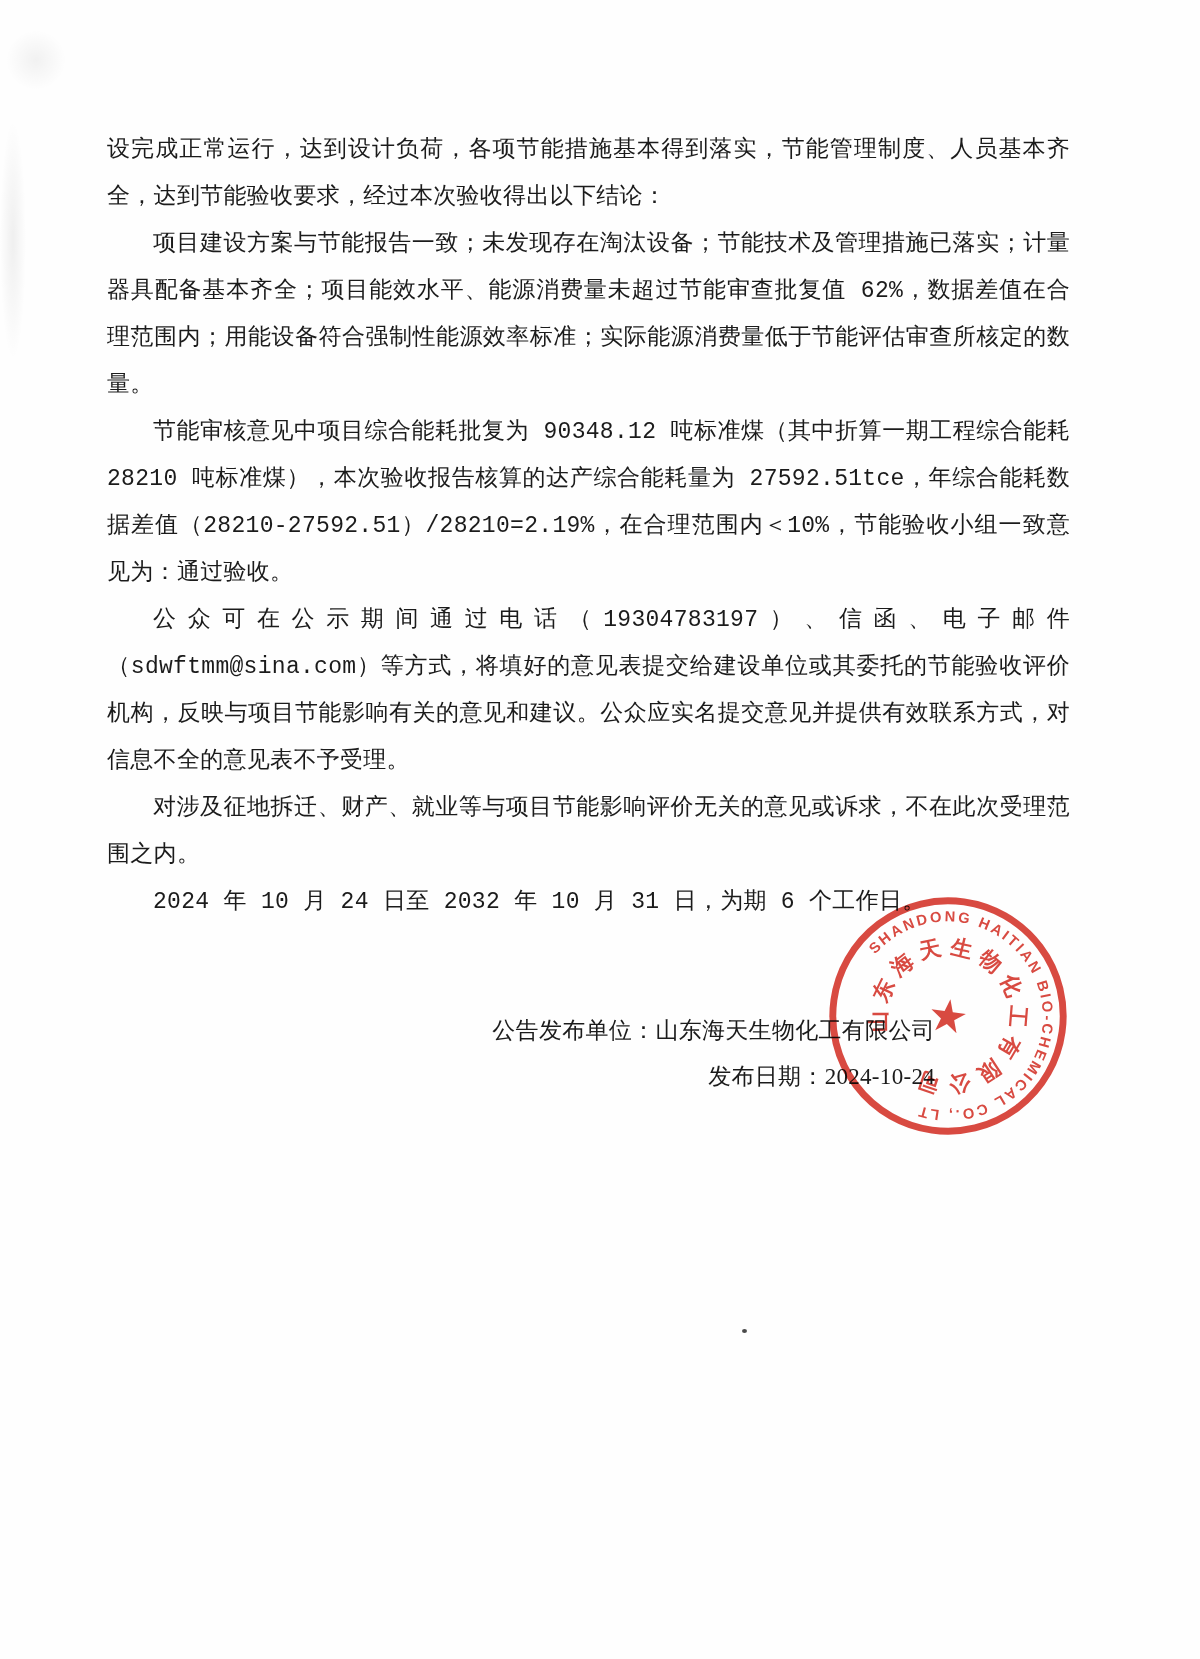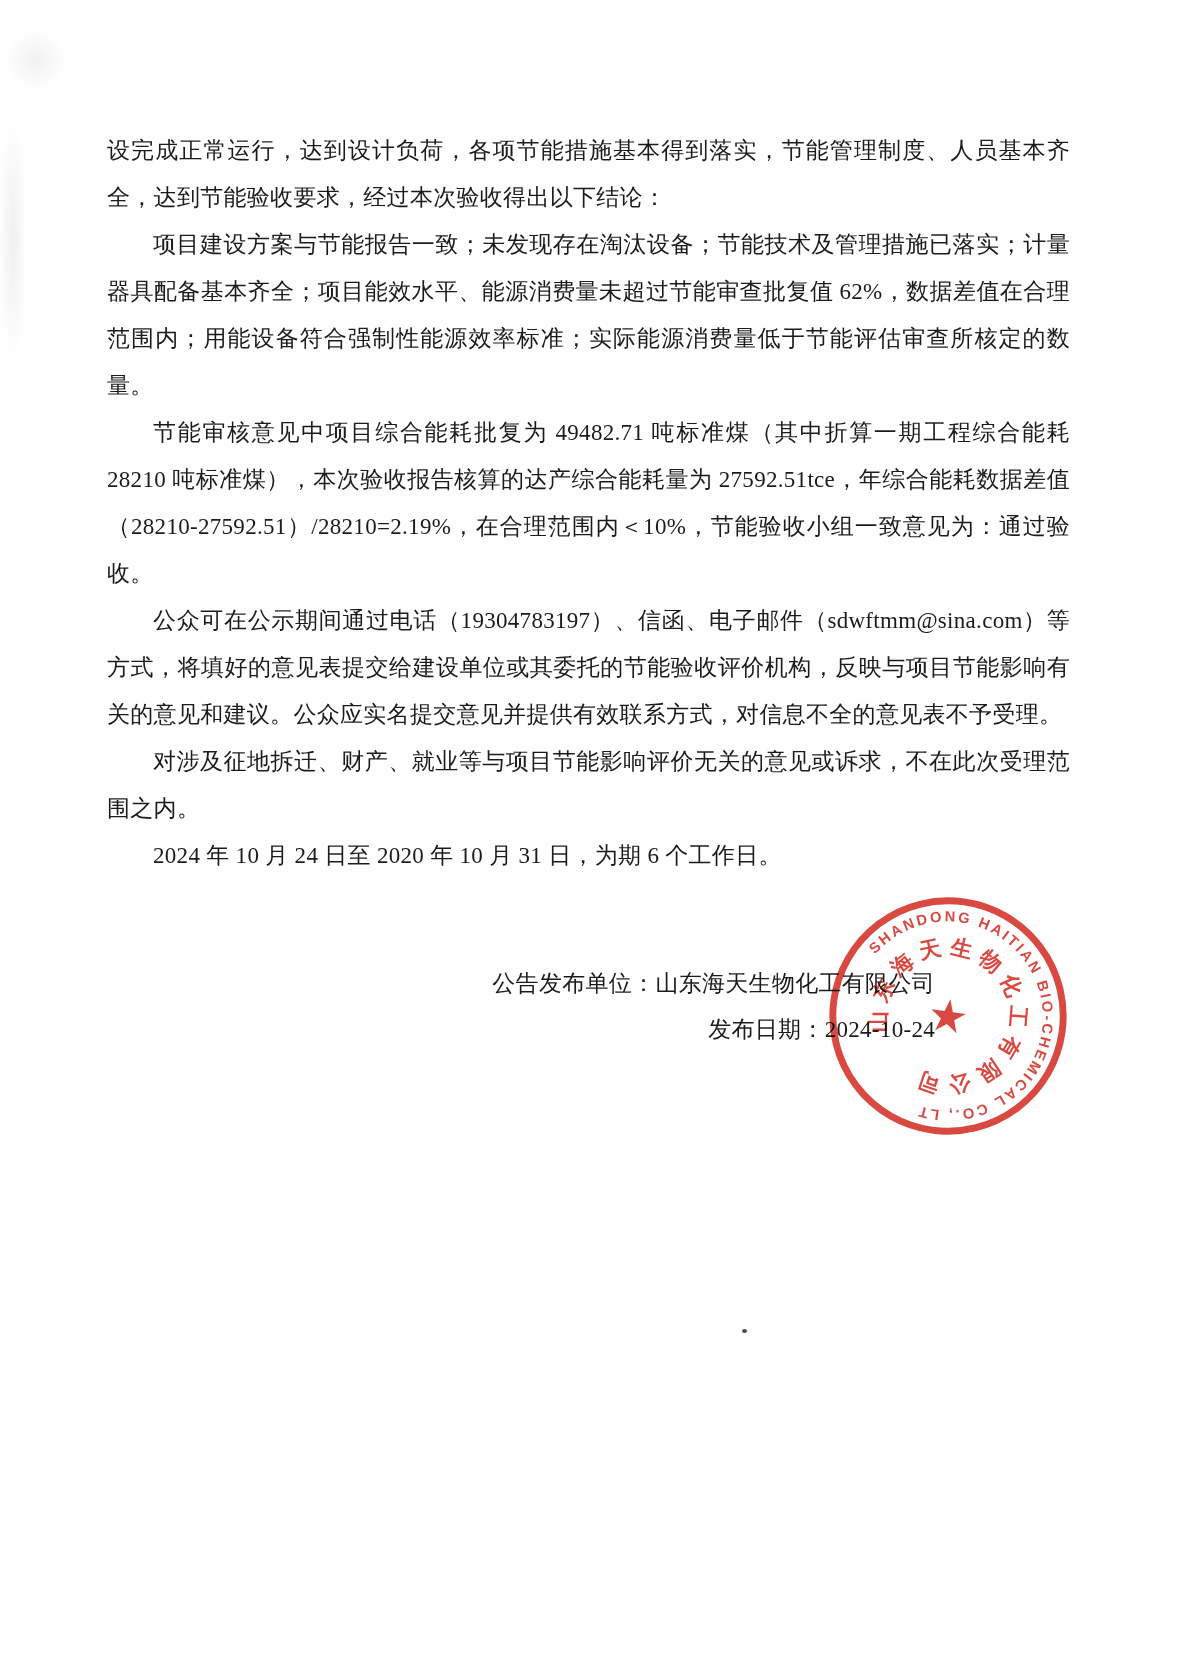--- a/index.html
+++ b/index.html
@@ -13,21 +13,21 @@
     color: #1b1b1b;
     overflow: hidden;
   }
   .content {
     padding: 127px 130px 0 107px;
     font-size: 23px;
     line-height: 47px;
     text-align: justify;
     letter-spacing: 0.3px;
   }
-  p.body { text-indent: 2em; }
+  p.body { text-indent: 2em; font-family: Liberation Mono, monospace; }
   p.body.first { text-indent: 0; }
   p.heading { text-indent: 2em; font-weight: bold; }
   .signature {
     margin-top: 82px;
     padding-right: 135px;
     text-align: right;
     font-size: 23px;
     line-height: 46px;
   }
   .seal {
@@ -84,24 +84,24 @@
 <body>
 
 <div class="page">
 
   <div class="smudge-a"></div>
   <div class="smudge-b"></div>
 
   <div class="content">
     <p class="body first">设完成正常运行，达到设计负荷，各项节能措施基本得到落实，节能管理制度、人员基本齐全，达到节能验收要求，经过本次验收得出以下结论：</p>
     <p class="body">项目建设方案与节能报告一致；未发现存在淘汰设备；节能技术及管理措施已落实；计量器具配备基本齐全；项目能效水平、能源消费量未超过节能审查批复值 62%，数据差值在合理范围内；用能设备符合强制性能源效率标准；实际能源消费量低于节能评估审查所核定的数量。</p>
-    <p class="body">节能审核意见中项目综合能耗批复为 49482.71 吨标准煤（其中折算一期工程综合能耗 28210 吨标准煤），本次验收报告核算的达产综合能耗量为 27592.51tce，年综合能耗数据差值（28210-27592.51）/28210=2.19%，在合理范围内＜10%，节能验收小组一致意见为：通过验收。</p>
+    <p class="body">节能审核意见中项目综合能耗批复为 90348.12 吨标准煤（其中折算一期工程综合能耗 28210 吨标准煤），本次验收报告核算的达产综合能耗量为 27592.51tce，年综合能耗数据差值（28210-27592.51）/28210=2.19%，在合理范围内＜10%，节能验收小组一致意见为：通过验收。</p>
     <p class="body">公众可在公示期间通过电话（19304783197）、信函、电子邮件（sdwftmm@sina.com）等方式，将填好的意见表提交给建设单位或其委托的节能验收评价机构，反映与项目节能影响有关的意见和建议。公众应实名提交意见并提供有效联系方式，对信息不全的意见表不予受理。</p>
     <p class="body">对涉及征地拆迁、财产、就业等与项目节能影响评价无关的意见或诉求，不在此次受理范围之内。</p>
-    <p class="body">2024 年 10 月 24 日至 2020 年 10 月 31 日，为期 6 个工作日。</p>
+    <p class="body">2024 年 10 月 24 日至 2032 年 10 月 31 日，为期 6 个工作日。</p>
 
     <div class="signature">
       <p>公告发布单位：山东海天生物化工有限公司</p>
       <p>发布日期：2024-10-24</p>
     </div>
   </div>
 
   <div class="seal">
     <svg viewBox="0 0 260 260" xmlns="http://www.w3.org/2000/svg">
       <g transform="rotate(8 130 130)">

